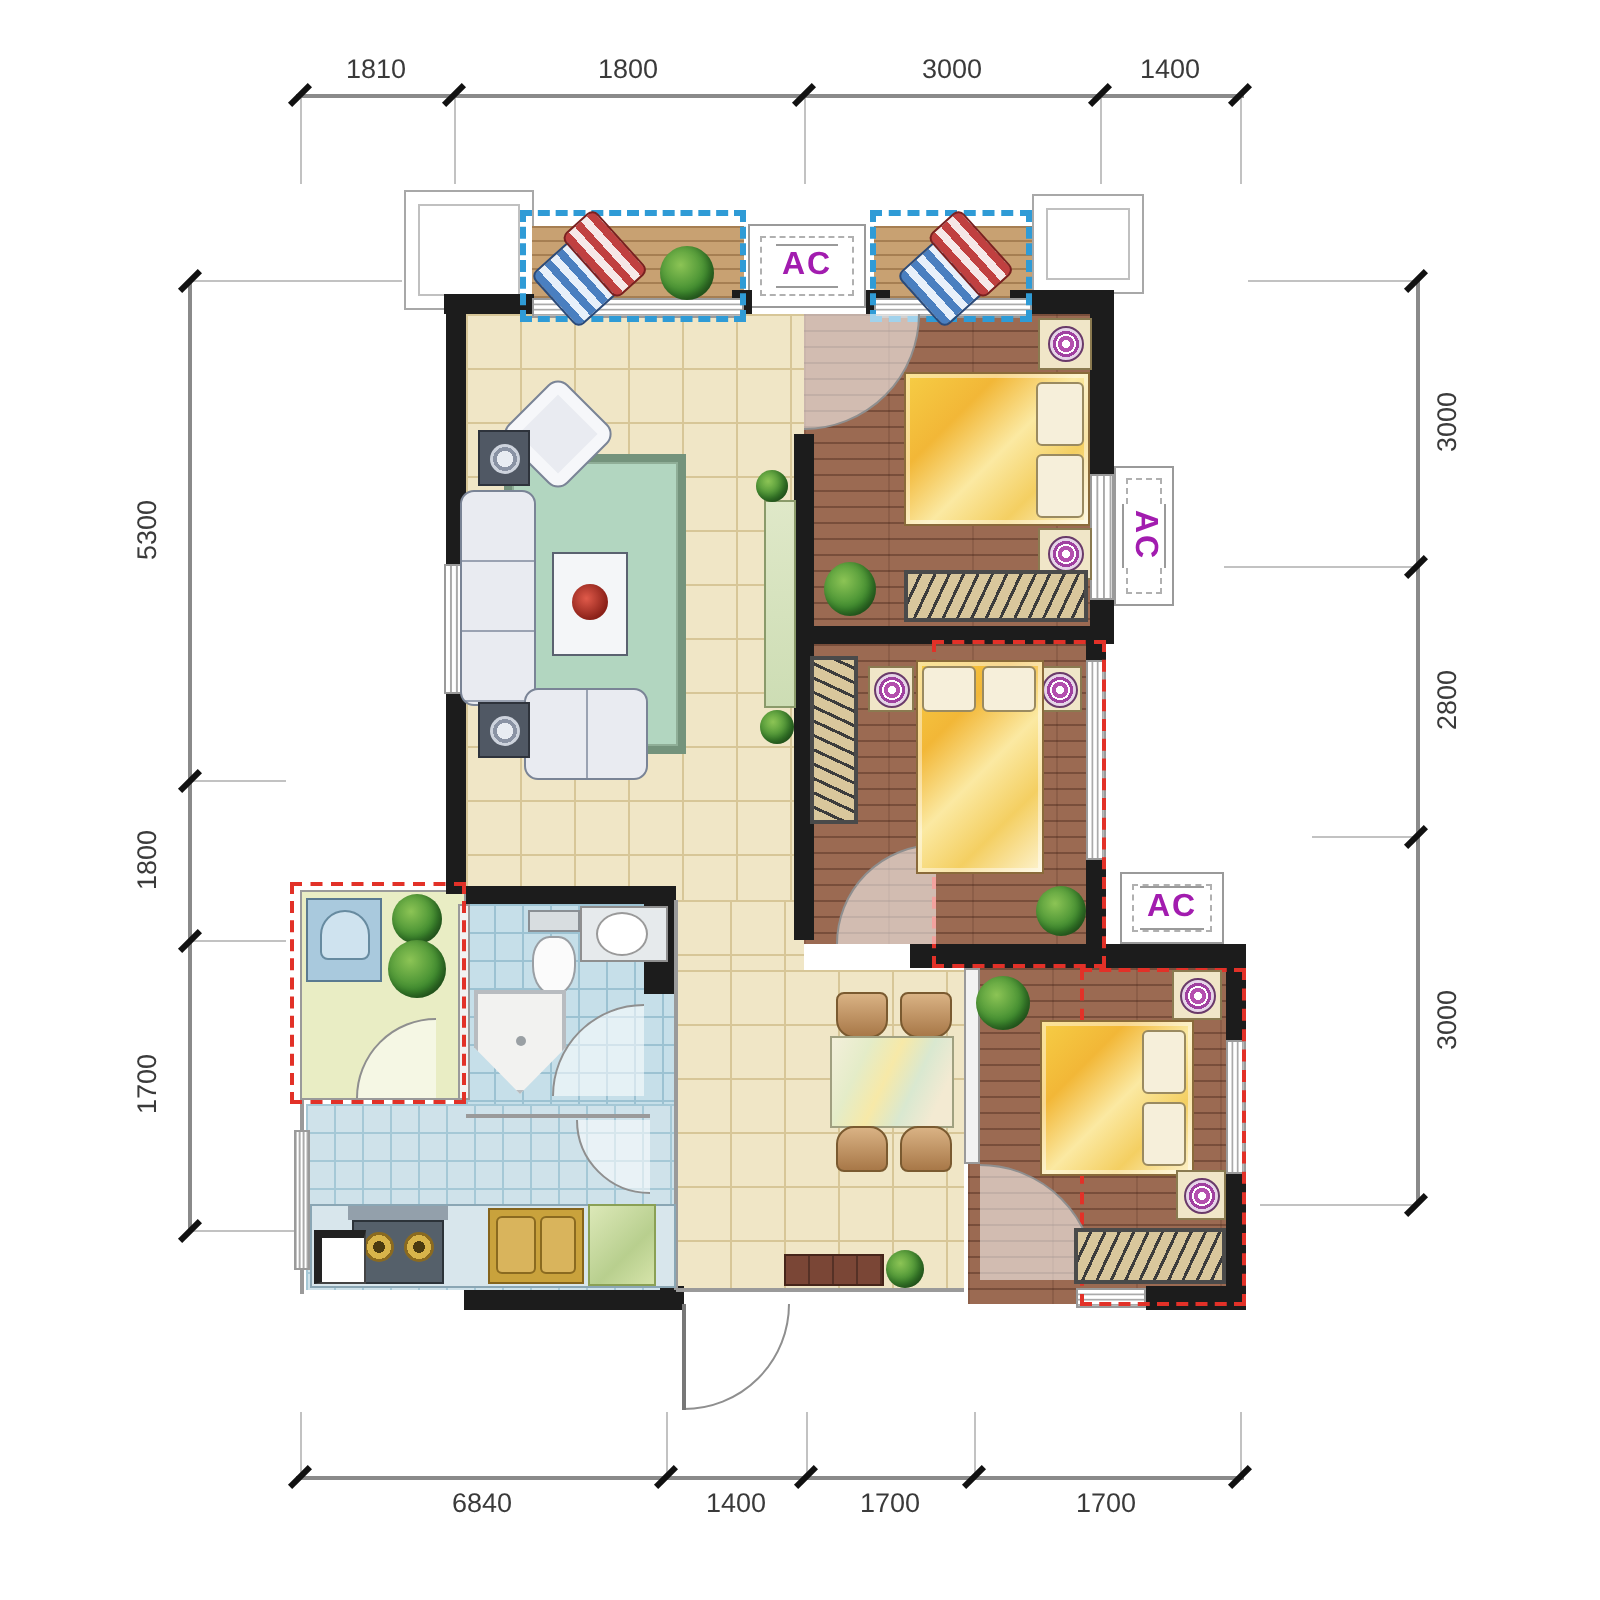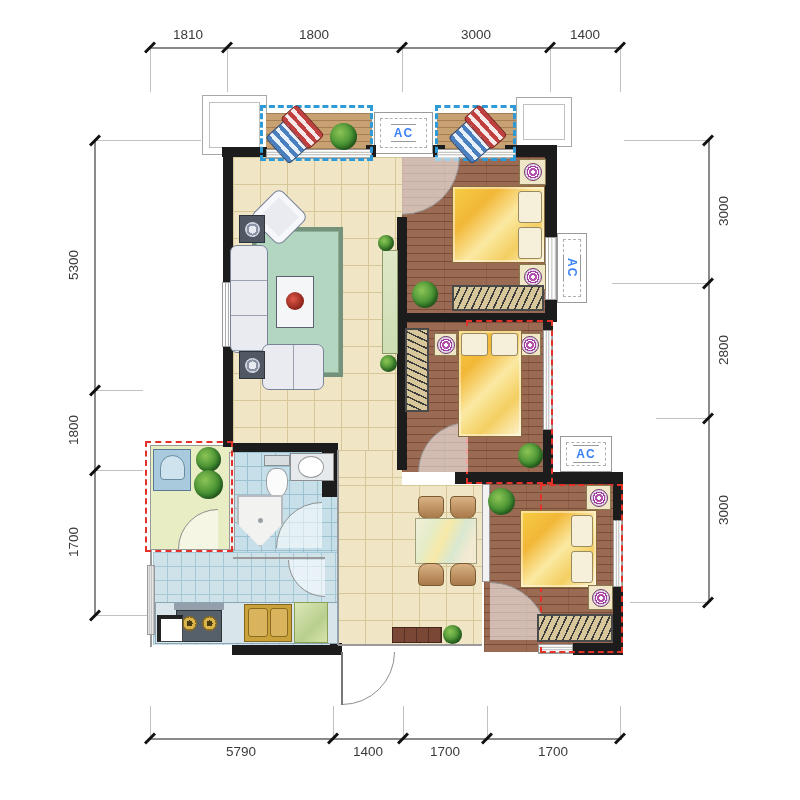--- a/index.html
+++ b/index.html
@@ -27,21 +27,21 @@
   .bwood{background-color:#c8a172;background-image:repeating-linear-gradient(180deg,rgba(110,70,30,.38) 0 1px,transparent 1px 7px);}
   .btile{background-color:#c6dfe9;background-image:linear-gradient(#9cc2d2 1px,transparent 1px),linear-gradient(90deg,#9cc2d2 1px,transparent 1px);background-size:14px 14px;}
   .ktile{background-color:#cfe2ea;background-image:linear-gradient(#a5c8d6 1px,transparent 1px),linear-gradient(90deg,#a5c8d6 1px,transparent 1px);background-size:14px 14px;}
   .lfloor{background:#e9edc4;}
   
   .bdash{position:absolute;border:3px dashed #2f9bd6;box-sizing:border-box;}
   .rdash{position:absolute;border:2.5px dashed #e23128;box-sizing:border-box;}
   
   .ac{position:absolute;background:#fff;border:1px solid #9a9a9a;box-sizing:border-box;display:flex;align-items:center;justify-content:center;}
   .ac .inner{position:absolute;inset:5px;border:1px dashed #b0b0b0;}
-  .ac span{font-size:12px;letter-spacing:1px;color:#3b82f6;font-weight:bold;
+  .ac span{font-size:16px;letter-spacing:1px;color:#a21caf;font-weight:bold;
     border-top:1px solid #9a9a9a;border-bottom:1px solid #9a9a9a;padding:1px 3px;z-index:2;background:#fff;}
   .ac.vert span{writing-mode:vertical-rl;border:none;border-left:1px solid #9a9a9a;border-right:1px solid #9a9a9a;padding:3px 1px;}
   
   .arc{position:absolute;overflow:hidden;}
   .arc i{position:absolute;border:1px solid #8f8f8f;border-radius:50%;background:rgba(255,255,255,.55);box-sizing:border-box;display:block;}
   .leaf{position:absolute;background:#777;}
   
   .plant{position:absolute;border-radius:50%;background:radial-gradient(circle at 38% 35%,#8cc455,#3d8a2e 60%,#1f5c1e);box-shadow:inset -2px -2px 4px rgba(0,0,0,.35);}
   .bed{position:absolute;background:linear-gradient(135deg,#f6cd45 0%,#f2b737 28%,#fbe9a2 52%,#f4cf62 74%,#fdf3cf 100%);border:1.5px solid #8a6a3a;box-sizing:border-box;box-shadow:inset 0 0 0 2px rgba(255,255,255,.45);}
   .pillow{position:absolute;background:#f6efda;border:1px solid #9a8a60;border-radius:3px;box-sizing:border-box;}
@@ -82,21 +82,21 @@
   <div class="dext" style="left:150px;top:706px;width:1px;height:32px;"></div>
   <div class="dext" style="left:333px;top:706px;width:1px;height:32px;"></div>
   <div class="dext" style="left:403px;top:706px;width:1px;height:32px;"></div>
   <div class="dext" style="left:487px;top:706px;width:1px;height:32px;"></div>
   <div class="dext" style="left:620px;top:706px;width:1px;height:32px;"></div>
   <div class="tick" style="left:143px;top:737px;"></div>
   <div class="tick" style="left:326px;top:737px;"></div>
   <div class="tick" style="left:396px;top:737px;"></div>
   <div class="tick" style="left:480px;top:737px;"></div>
   <div class="tick" style="left:613px;top:737px;"></div>
-  <span class="dlab" style="left:241px;top:744px;">5790</span>
+  <span class="dlab" style="left:241px;top:744px;">6840</span>
   <span class="dlab" style="left:368px;top:744px;">1400</span>
   <span class="dlab" style="left:445px;top:744px;">1700</span>
   <span class="dlab" style="left:553px;top:744px;">1700</span>
 
   <div class="dline" style="left:94px;top:140px;width:1.5px;height:475px;"></div>
   <div class="dext" style="left:95px;top:140px;width:106px;height:1px;"></div>
   <div class="dext" style="left:95px;top:390px;width:48px;height:1px;"></div>
   <div class="dext" style="left:95px;top:470px;width:48px;height:1px;"></div>
   <div class="dext" style="left:95px;top:615px;width:54px;height:1px;"></div>
   <div class="tick" style="left:88px;top:139px;"></div>

